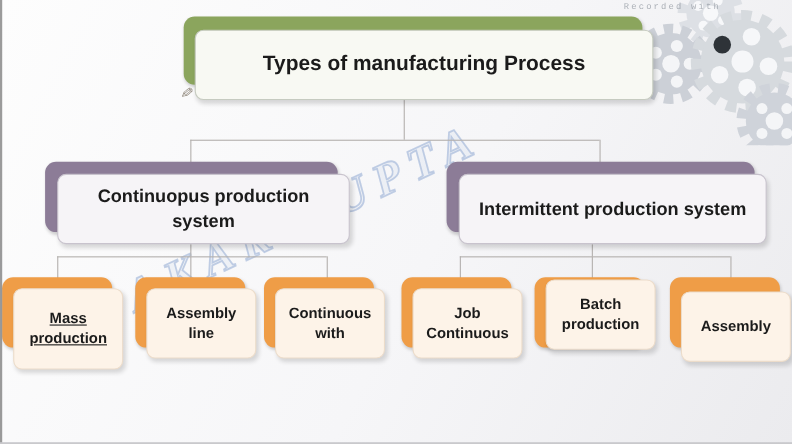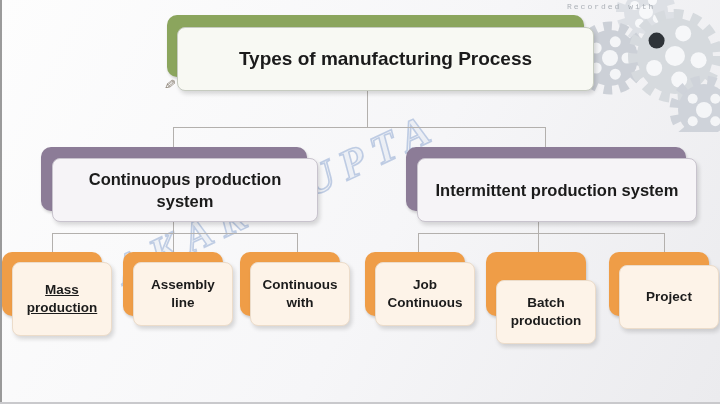--- a/index.html
+++ b/index.html
@@ -161,20 +161,20 @@
   <div class="node-back back-orange" style="left:123px; top:252px; width:100px; height:64px;"></div>
   <div class="node-front front-leaf" style="left:133px; top:262px; width:100px; height:64px;">Assembly line</div>
 
   <div class="node-back back-orange" style="left:240px; top:252px; width:100px; height:64px;"></div>
   <div class="node-front front-leaf" style="left:250px; top:262px; width:100px; height:64px;">Continuous with</div>
 
   <div class="node-back back-orange" style="left:365px; top:252px; width:100px; height:64px;"></div>
   <div class="node-front front-leaf" style="left:375px; top:262px; width:100px; height:64px;">Job Continuous</div>
 
   <div class="node-back back-orange" style="left:486px; top:252px; width:100px; height:64px;"></div>
-  <div class="node-front front-leaf" style="left:496px; top:280px; width:100px; height:64px;">Batch production</div>
+  <div class="node-front front-leaf" style="left:496px; top:254px; width:100px; height:64px;">Batch production</div>
 
   <div class="node-back back-orange" style="left:609px; top:252px; width:100px; height:64px;"></div>
-  <div class="node-front front-leaf" style="left:619px; top:265px; width:100px; height:64px;">Project</div>
+  <div class="node-front front-leaf" style="left:619px; top:265px; width:100px; height:64px;">Assembly</div>
 
   <div class="edge-left"></div>
   <div class="edge-bottom"></div>
 </div>
 
 </body></html>

